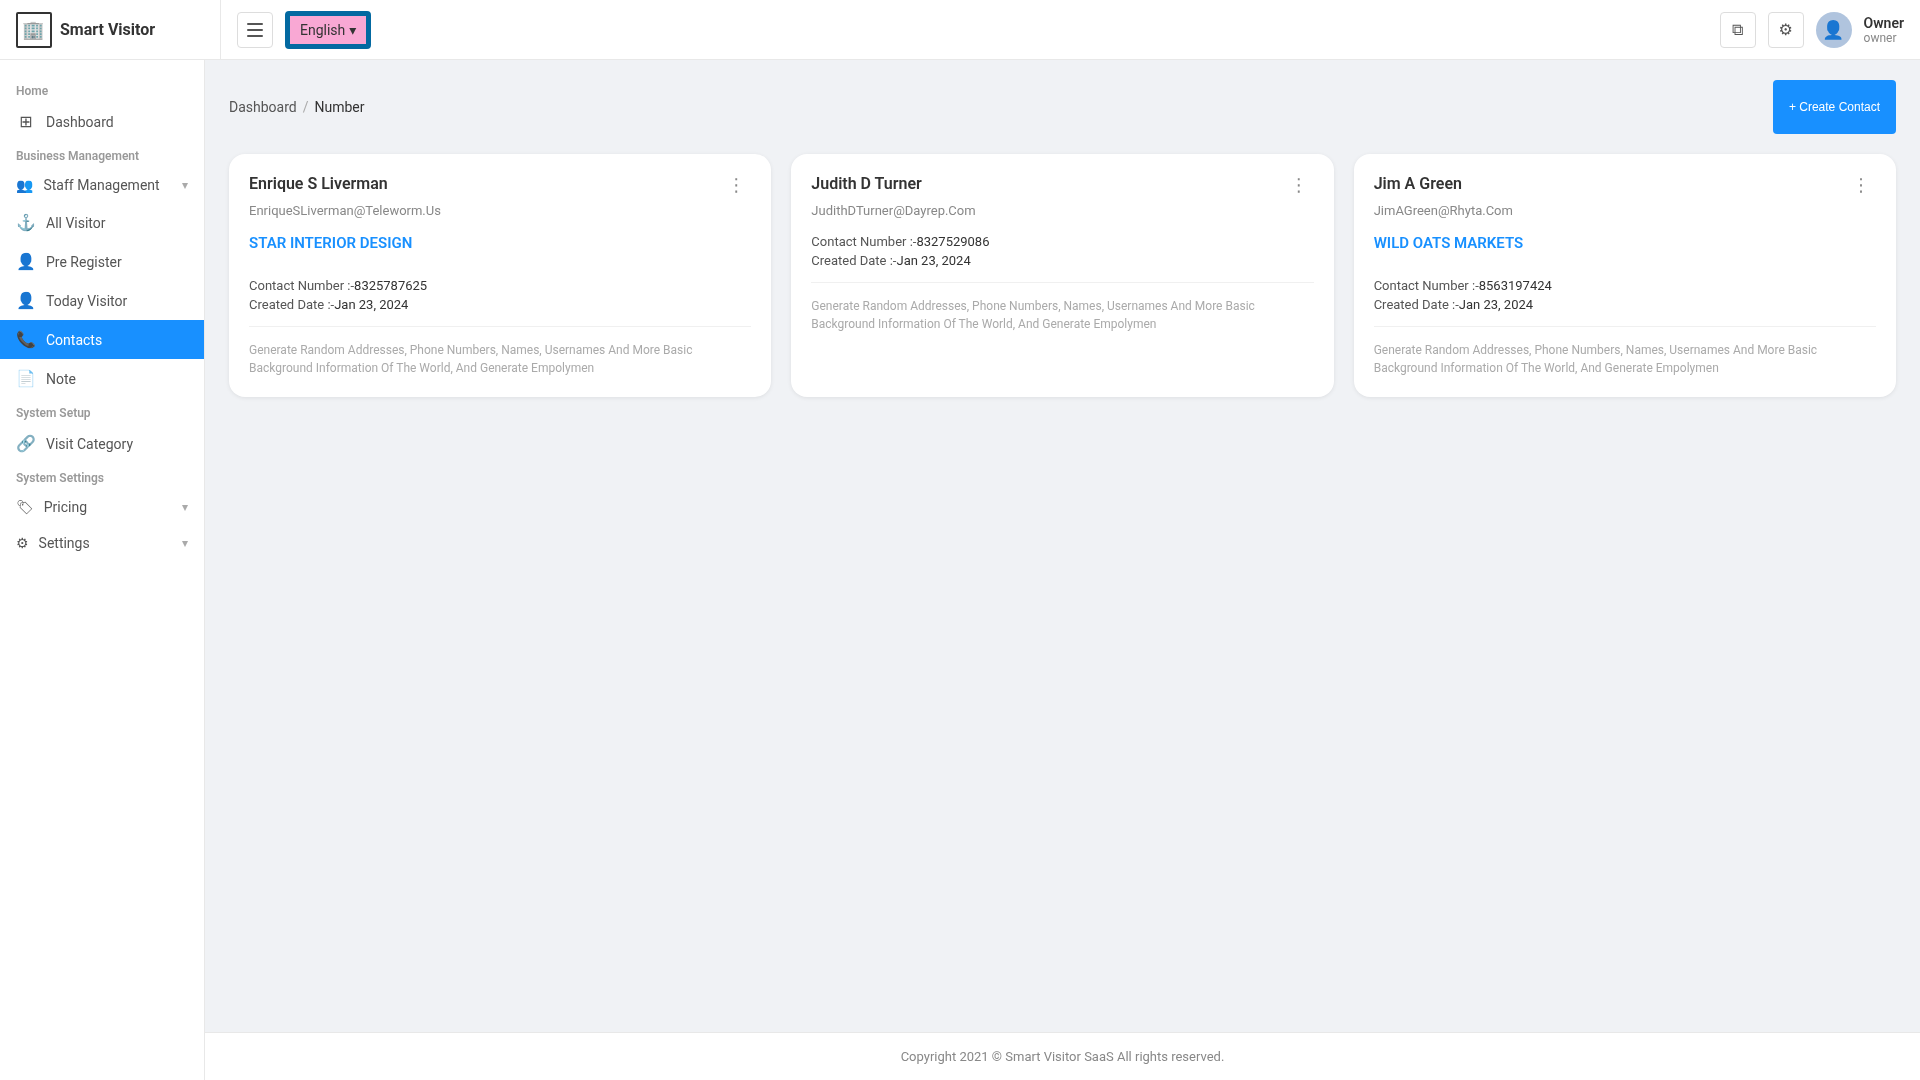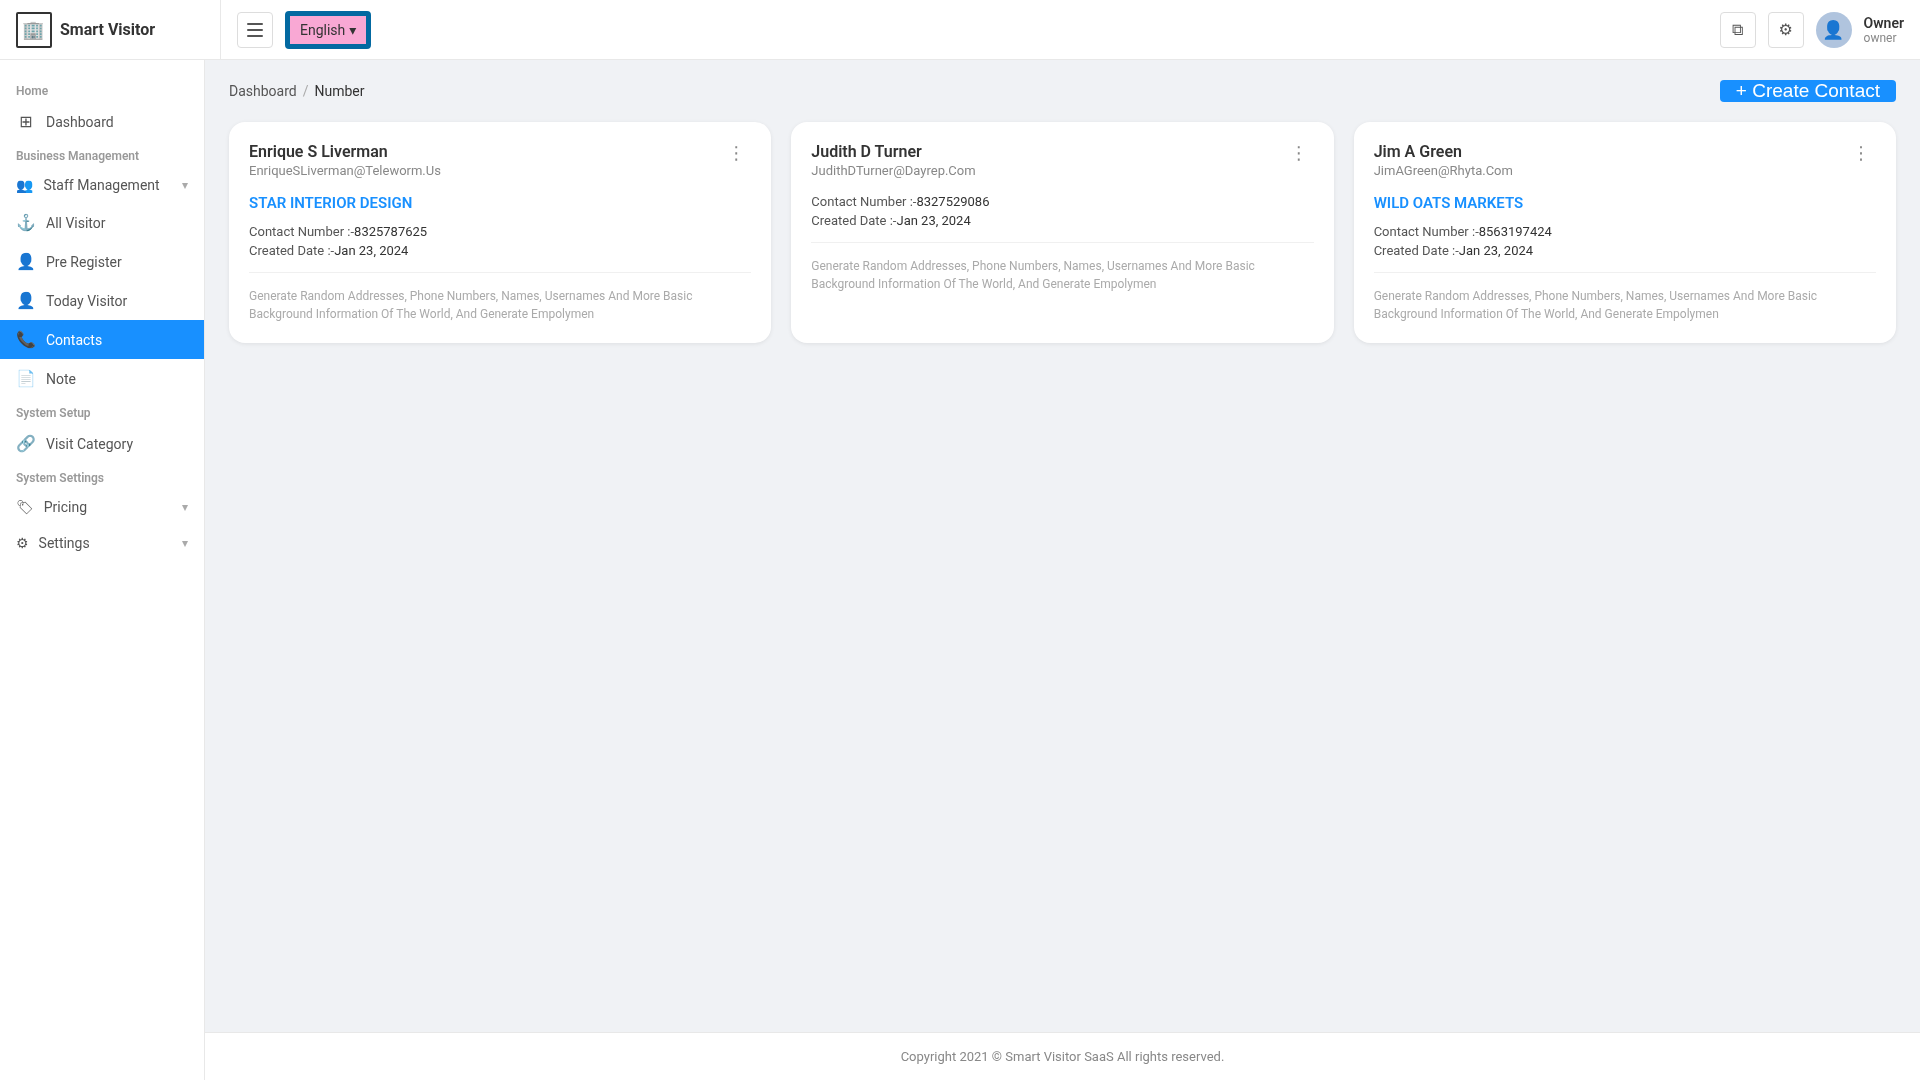--- a/index.html
+++ b/index.html
@@ -199,22 +199,22 @@
       font-size: 14px;
     }
     .breadcrumb-link { color: #555; cursor: pointer; }
     .breadcrumb-sep { color: #aaa; }
     .breadcrumb-current { color: #333; }
     .create-btn {
       background: #1890ff;
       color: #fff;
       border: none;
       border-radius: 4px;
-      padding: 0 16px;
-      font-size: 19px;
+      padding: 20px 16px;
+      font-size: 12px;
       cursor: pointer;
       display: flex;
       align-items: center;
       gap: 4px;
     }
 
     
     .cards-grid {
       display: grid;
       grid-template-columns: repeat(3, 1fr);
@@ -226,35 +226,35 @@
       padding: 20px;
       box-shadow: 0 1px 4px rgba(0,0,0,0.08);
     }
     .card-header {
       display: flex;
       align-items: flex-start;
       justify-content: space-between;
       margin-bottom: 16px;
     }
     .card-name { font-size: 16px; font-weight: 600; color: #333; }
-    .card-email { font-size: 13px; color: #888; margin-top: 2px; }
+    .card-email { font-size: 13px; color: #888; margin-top: 10px; }
     .card-menu-btn {
       background: none;
       border: none;
       cursor: pointer;
       font-size: 18px;
       color: #888;
       padding: 2px 6px;
       line-height: 1;
     }
     .card-company {
       font-size: 15px;
       font-weight: 600;
       color: #1890ff;
-      margin-bottom: 12px;
+      margin-bottom: 26px;
     }
     .card-info { font-size: 13px; color: #555; margin-bottom: 4px; }
     .card-info span { color: #333; }
     .card-divider { border: none; border-top: 1px solid #f0f0f0; margin: 14px 0; }
     .card-description { font-size: 12px; color: #aaa; line-height: 1.5; margin-top: 12px; }
 
     
     .footer {
       background: #fff;
       border-top: 1px solid #e8e8e8;

